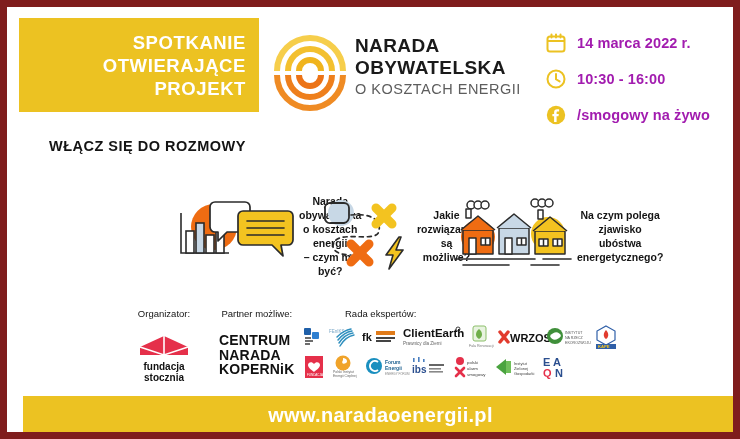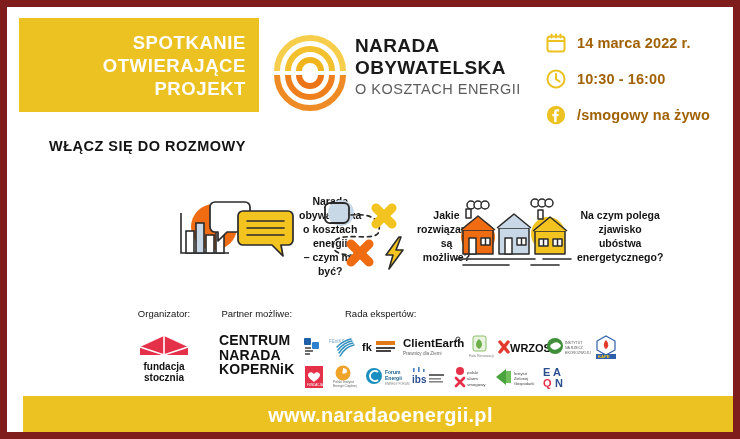--- a/index.html
+++ b/index.html
@@ -53,21 +53,21 @@
     position:absolute;left:538px;top:22px;
   }
   .meta-row{
     display:flex;align-items:center;height:28px;margin-bottom:8px;
   }
   .meta-ico{
     width:21px;height:21px;margin-right:11px;flex:0 0 21px;
     display:flex;align-items:center;justify-content:center;
   }
   .meta-txt{
-    font-weight:bold;font-size:14.5px;color:#a16207;letter-spacing:.1px;
+    font-weight:bold;font-size:14.5px;color:#a21caf;letter-spacing:.1px;
     white-space:nowrap;
   }
 
   
   .sect-head{
     position:absolute;left:42px;top:131px;
     font-weight:bold;font-size:14.5px;color:#141414;letter-spacing:.5px;
   }
 
   
@@ -92,21 +92,21 @@
   .stocznia-word{
     font-weight:bold;font-size:10px;line-height:11px;color:#111;margin-top:3px;
     text-align:center;
   }
   .cnk{
     font-weight:bold;font-size:14px;line-height:14.5px;color:#111;
     letter-spacing:.2px;text-align:left;
   }
 
   .experts{position:absolute;left:296px;top:301px;width:330px;}
-  .experts .partner-label{margin-bottom:13px;padding-left:42px;}
+  .experts .partner-label{margin-bottom:3px;padding-left:42px;}
   .logo-row{display:flex;align-items:center;height:30px;}
   .logo-cell{
     display:flex;align-items:center;justify-content:center;
     height:26px;margin-right:7px;
   }
 
   
   .footer{
     position:absolute;left:16px;top:389px;width:715px;height:38px;
     background:#ecc222;display:flex;align-items:center;justify-content:center;

